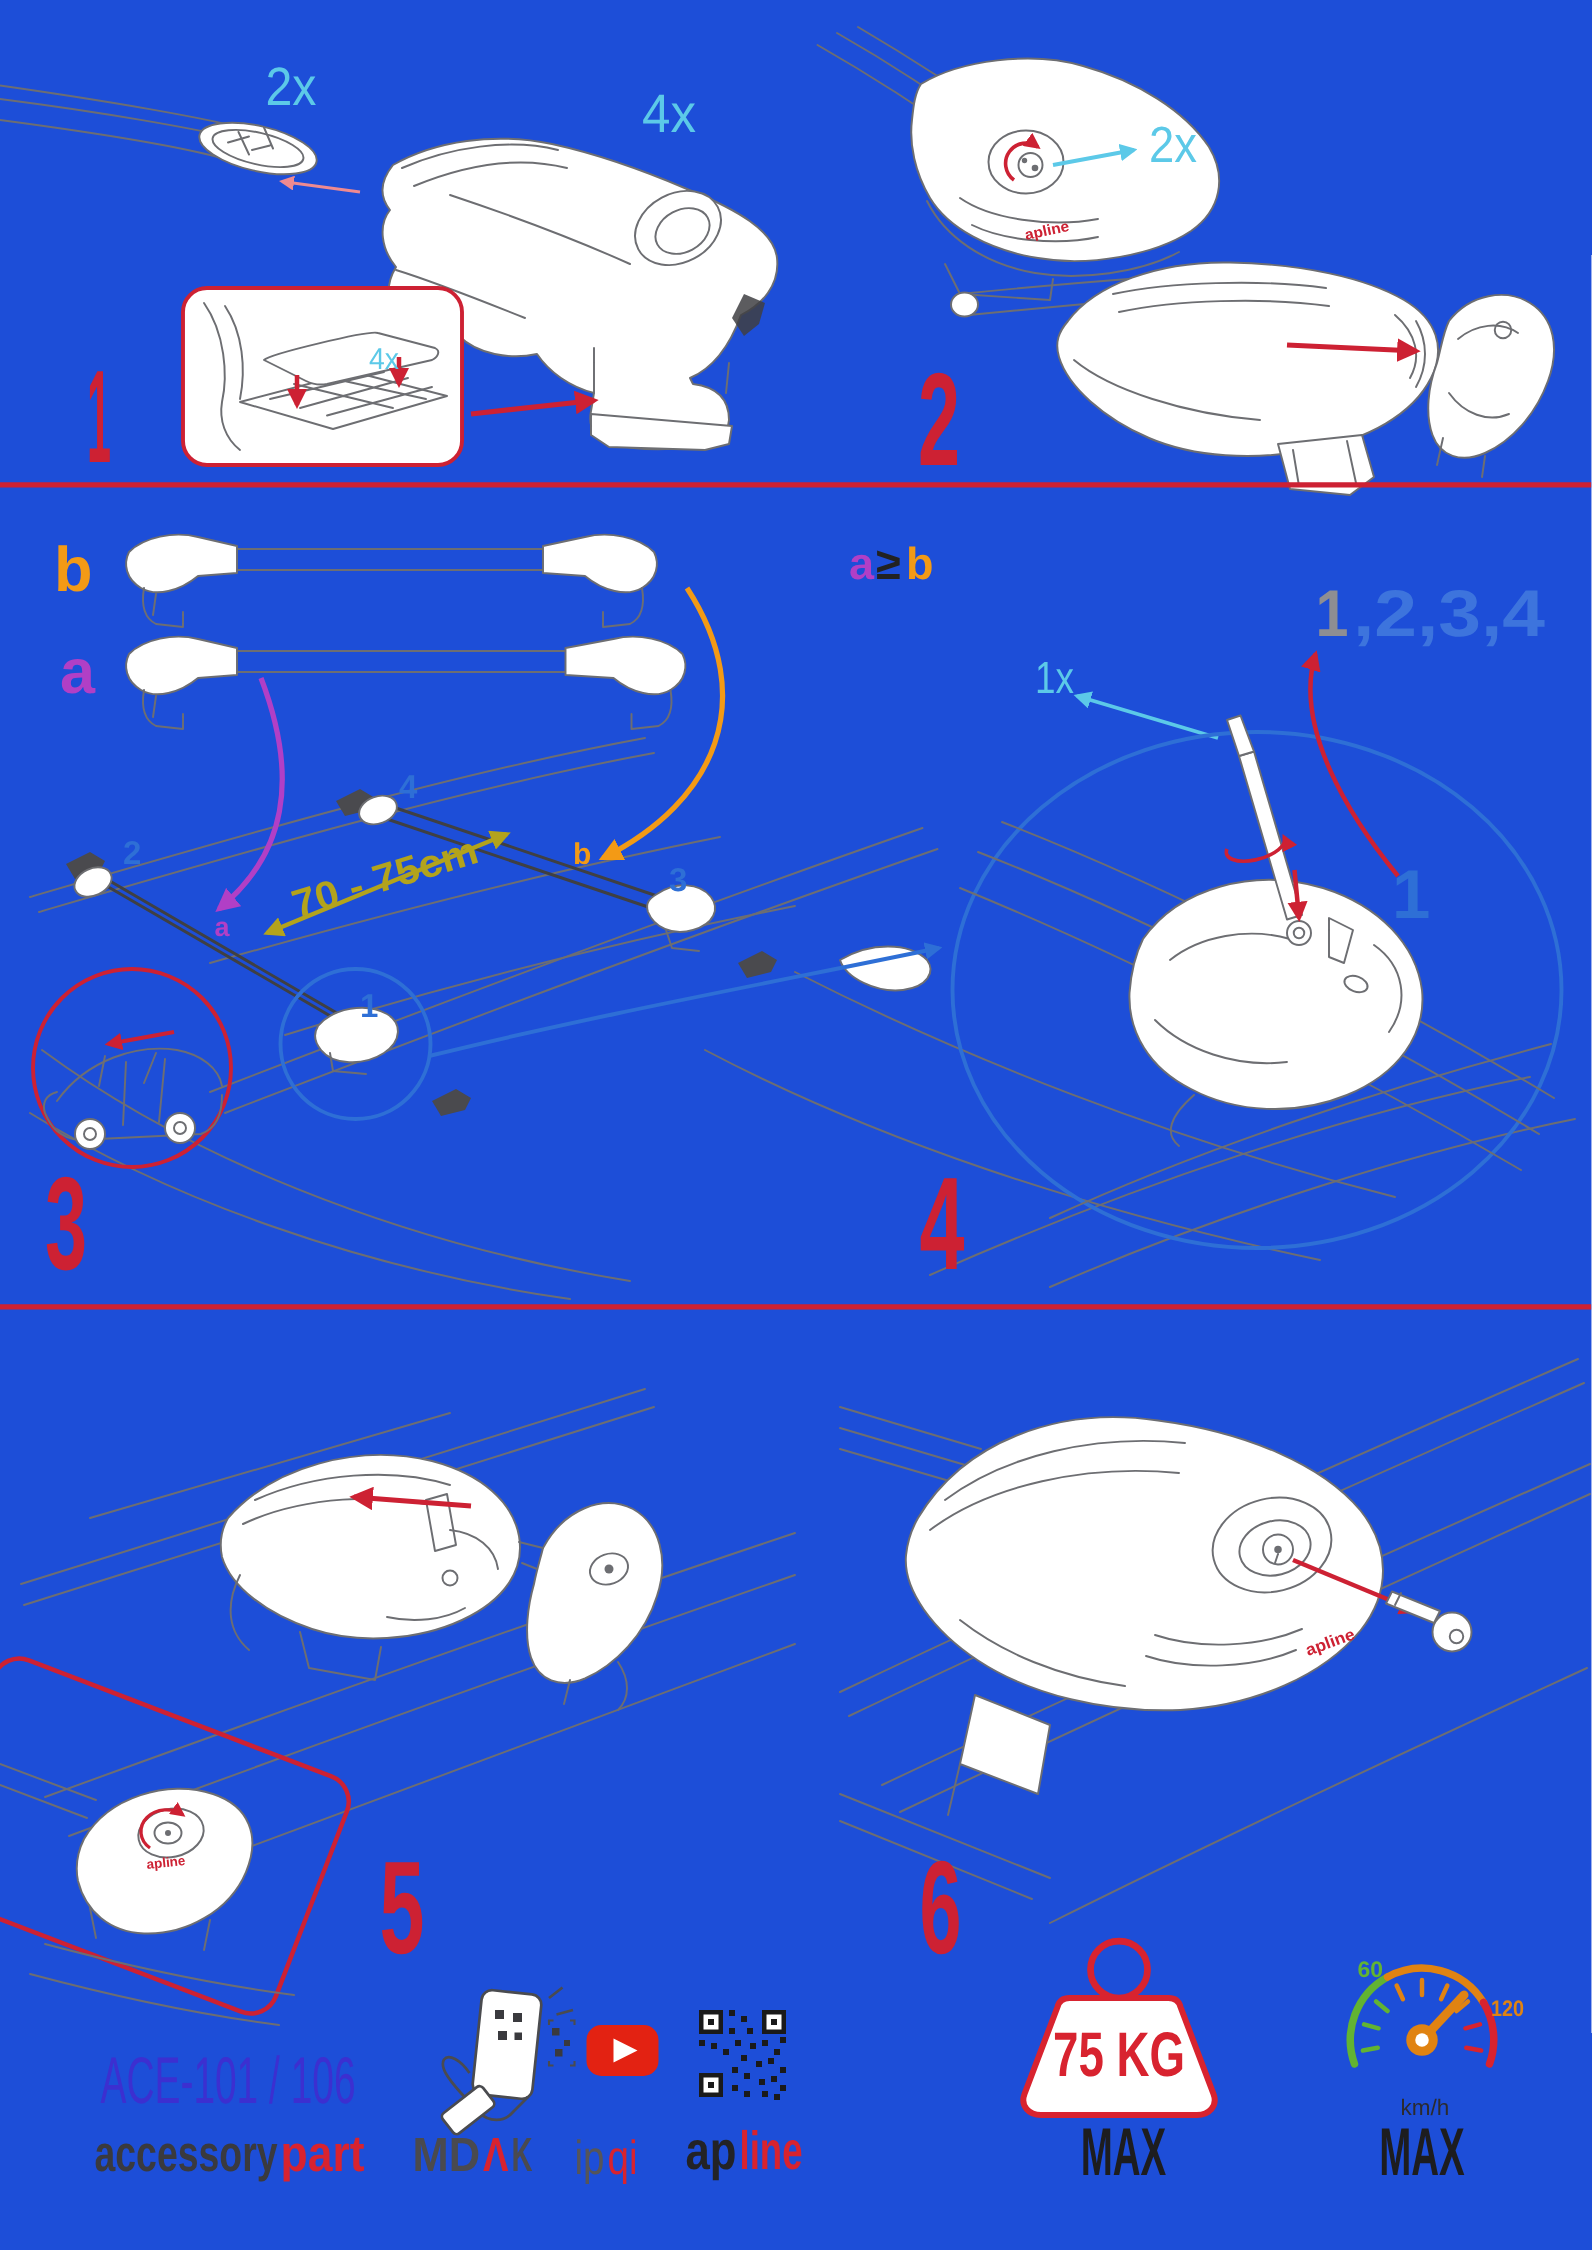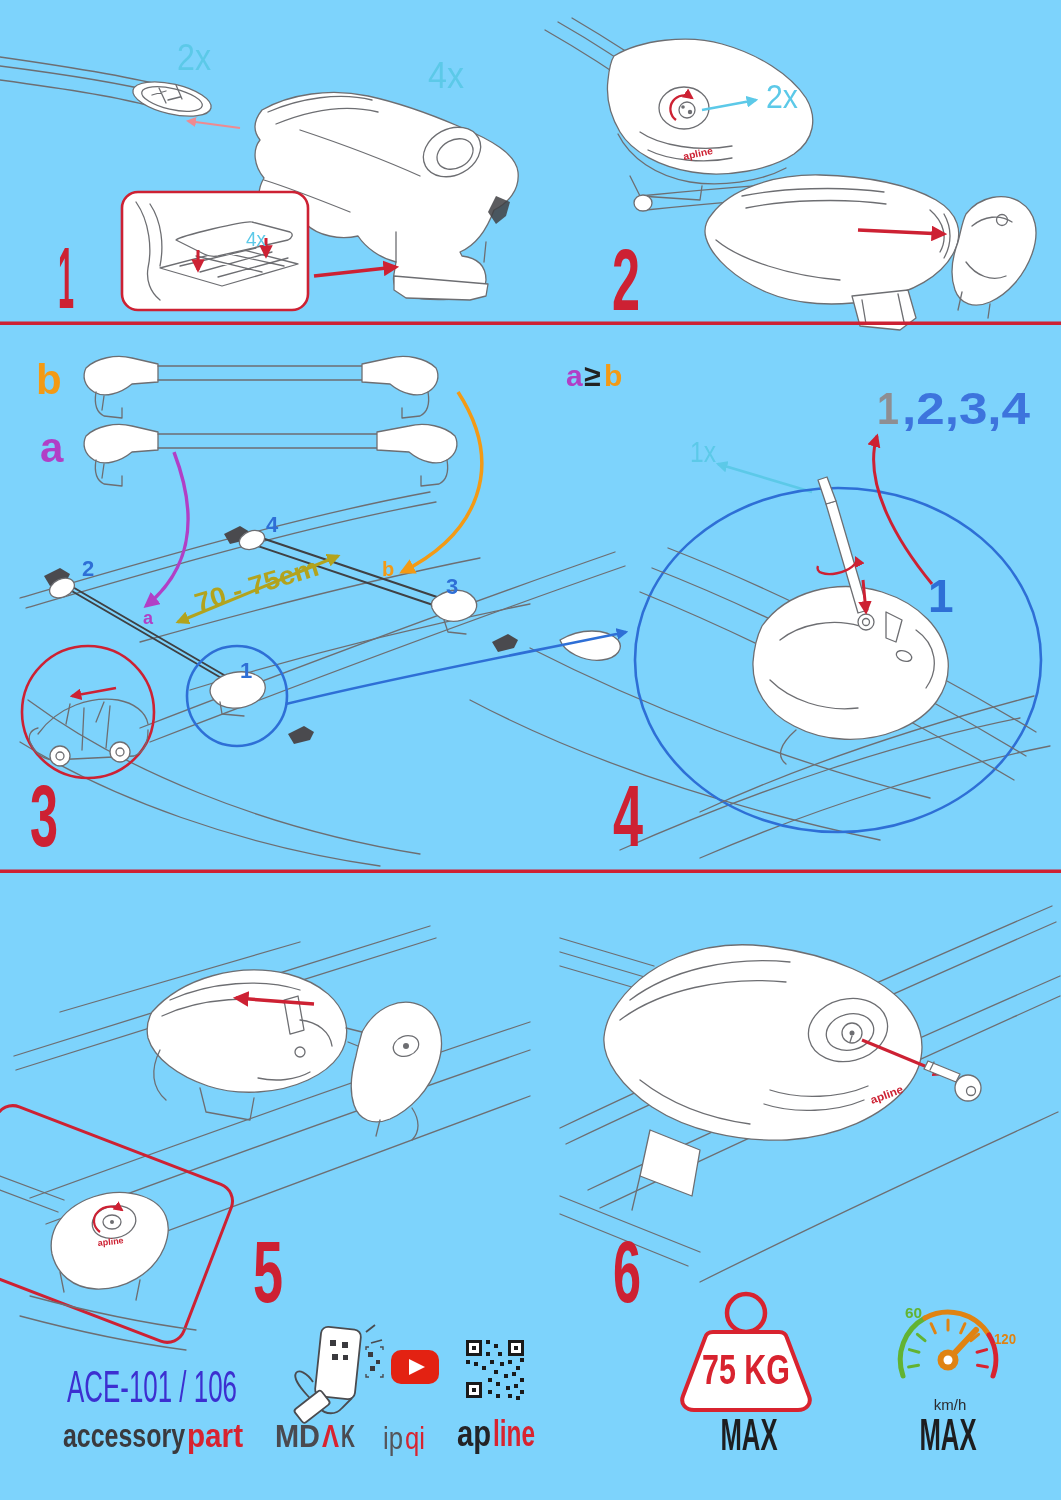--- a/index.html
+++ b/index.html
@@ -1,16 +1,16 @@
 <!DOCTYPE html>
 <html><head>
 <meta charset="utf-8">
 <style>
   html,body { margin:0; padding:0; background:#ffffff; }
-  #stage { position:relative; width:1061px; height:1500px; background:#7dd3fc; overflow:hidden; }
+  #stage { position:relative; width:1061px; height:1500px; background:#1d4ed8; overflow:hidden; }
   svg { position:absolute; inset:0; }
   text { font-family:"Liberation Sans", sans-serif; }
   .ln  { fill:none; stroke:#6d6e72; stroke-width:1.3; stroke-linecap:round; stroke-linejoin:round; }
   .lnf { fill:#ffffff; stroke:#6d6e72; stroke-width:1.3; stroke-linecap:round; stroke-linejoin:round; }
   .bar { fill:none; stroke:#3f4043; stroke-width:2; stroke-linecap:round; }
   .num { font-size:88px; font-weight:700; fill:#cd2133; }
   .cy  { fill:#5cc9e8; }
   .bl  { font-size:22px; font-weight:700; fill:#2e6fd6; }
 </style>
 </head>

